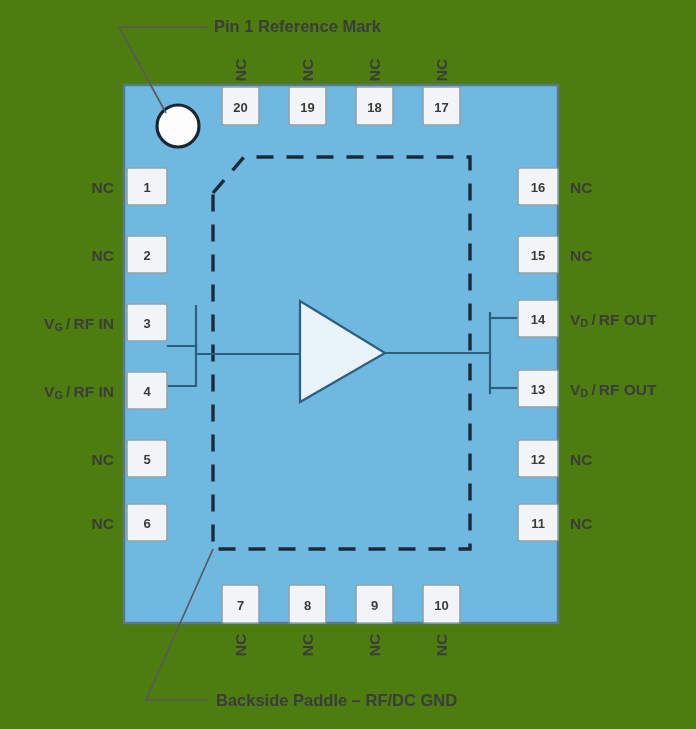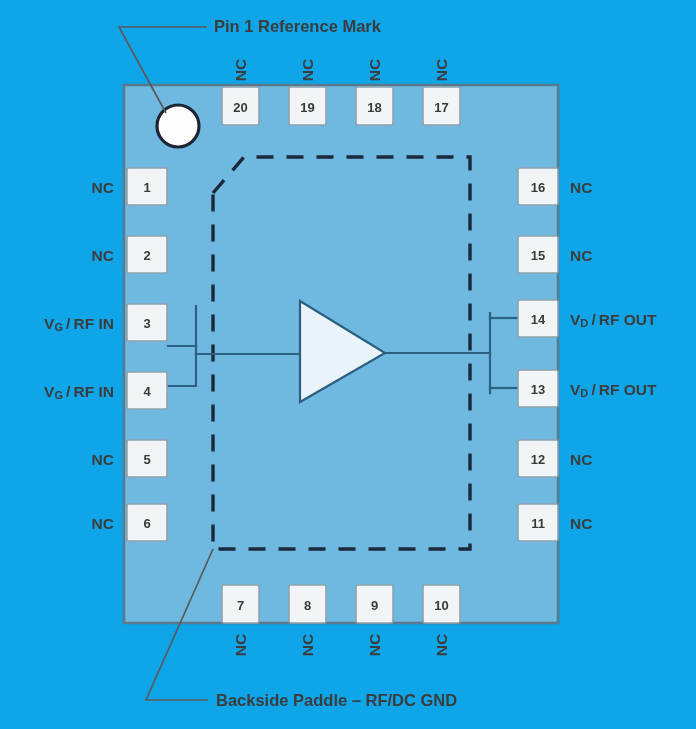--- a/index.html
+++ b/index.html
@@ -7,21 +7,21 @@
     padding: 0;
     background: #ffffff;
   }
   body {
     font-family: "Liberation Sans", sans-serif;
   }
   #stage {
     position: relative;
     width: 696px;
     height: 729px;
-    background: #0ea5e9;
+    background: #4d7c0f;
     overflow: hidden;
   }
   #stage svg {
     position: absolute;
     left: 0;
     top: 0;
   }
   .pkg-body {
     fill: #6fb8e0;
     stroke: #5a7a8c;

